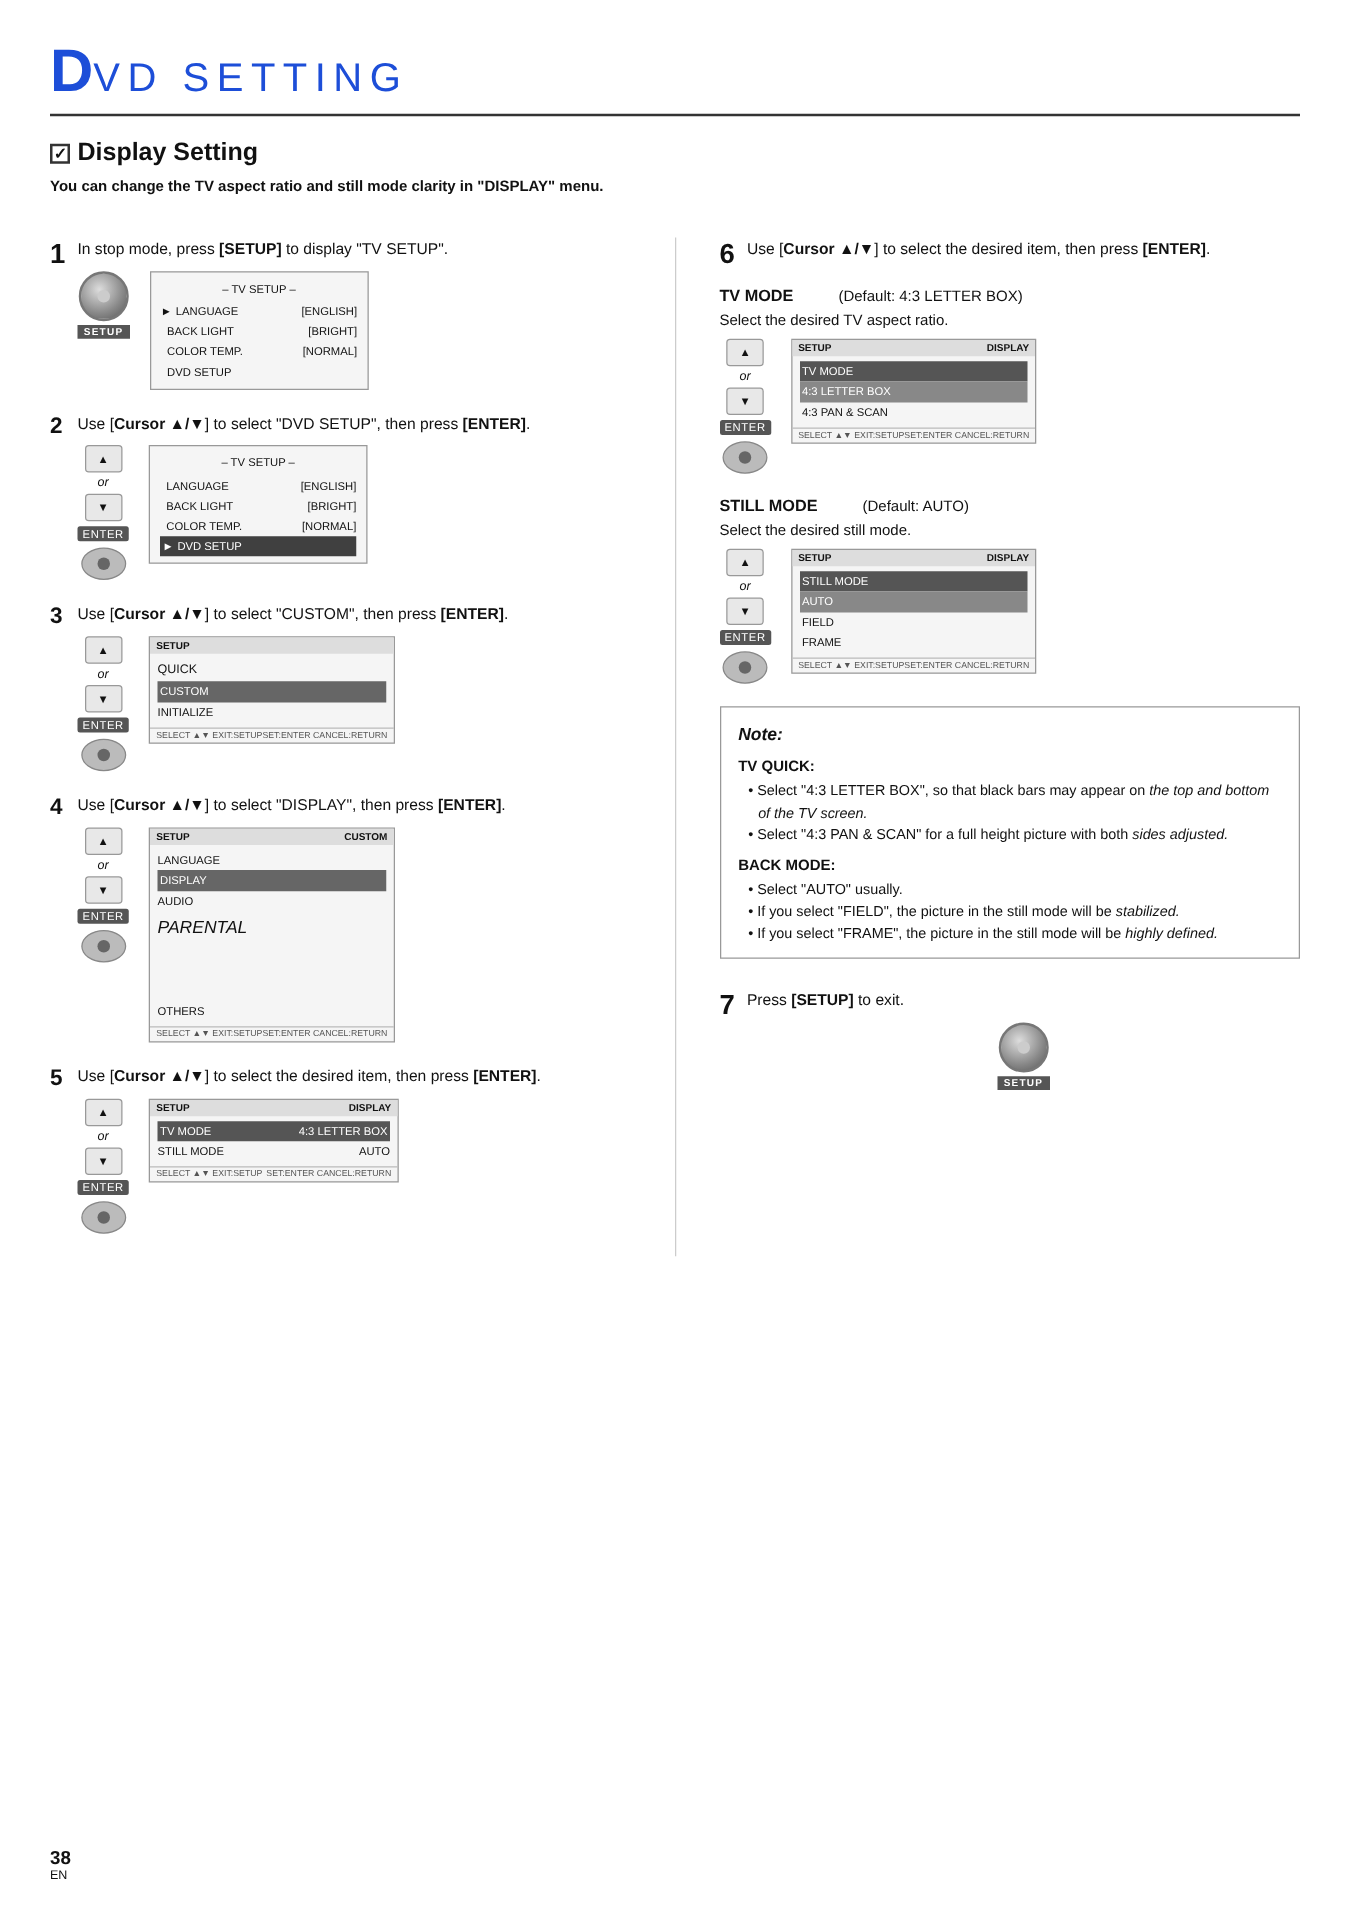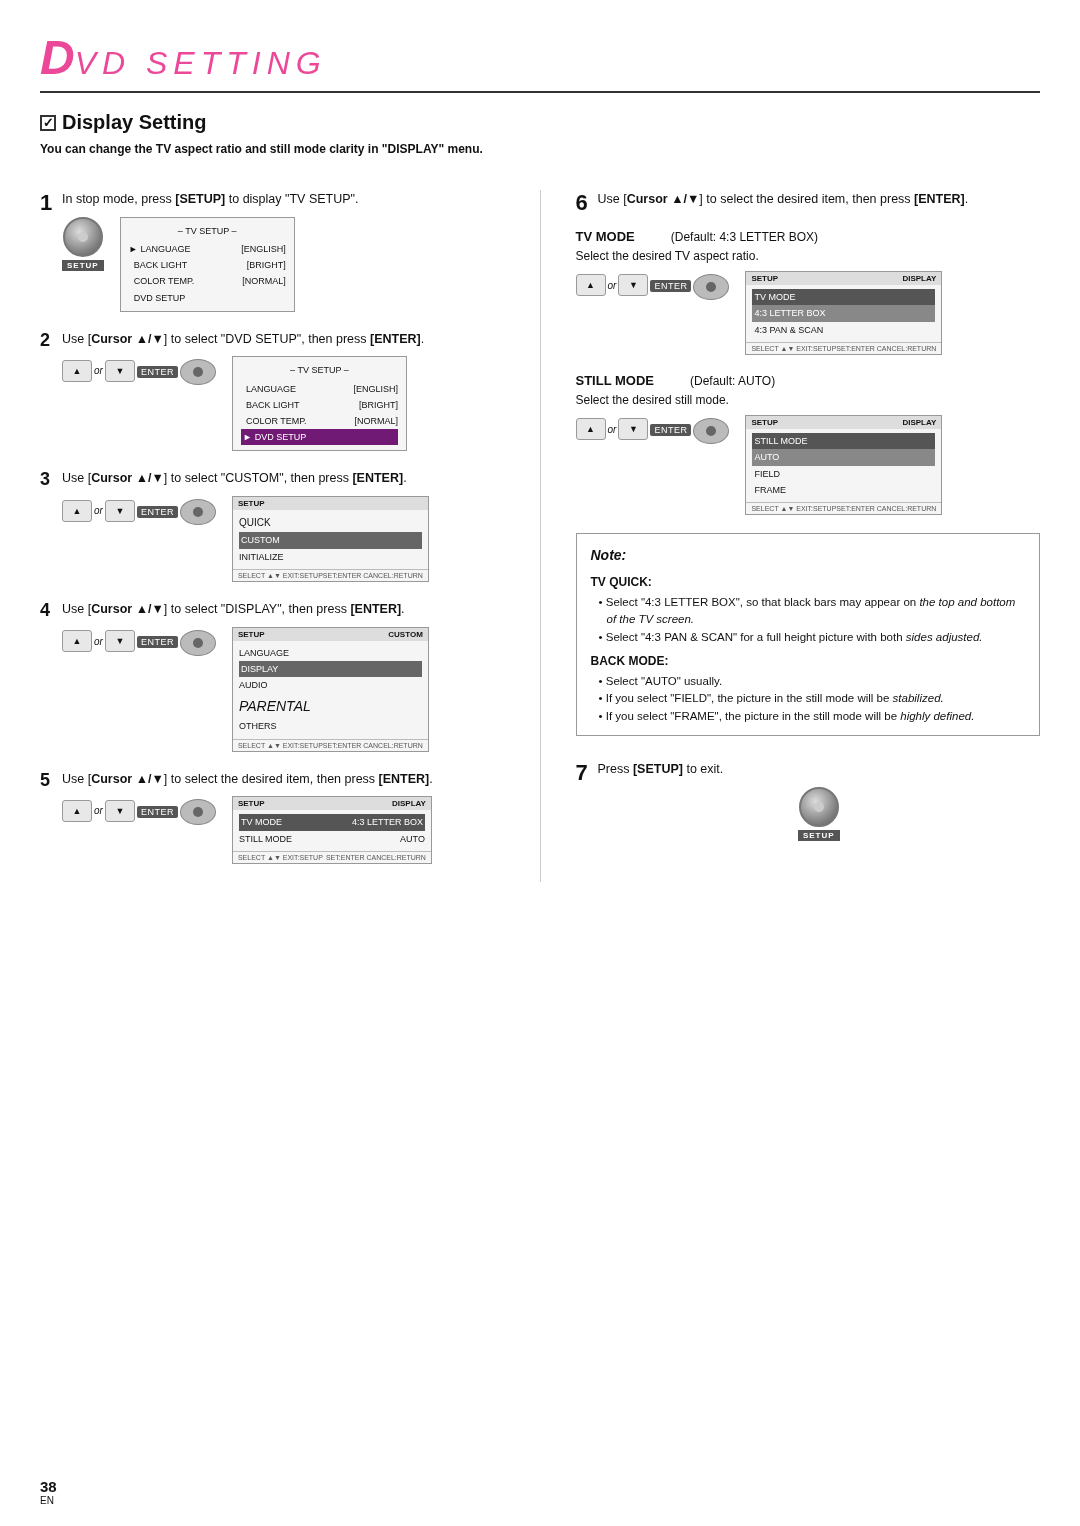--- a/index.html
+++ b/index.html
@@ -20,22 +20,21 @@
     
     .page-header {
       border-bottom: 2px solid #333;
       padding-bottom: 6px;
       margin-bottom: 18px;
     }
     .page-header-title {
       font-size: 32px;
       font-weight: normal;
       letter-spacing: 6px;
-      color: #ec4899;
-      font-style: italic;
+      color: #1d4ed8;
     }
     .page-header-title .big-d {
       font-size: 48px;
       font-weight: bold;
       letter-spacing: 0;
     }
 
     
     .section-title {
       font-size: 20px;
@@ -95,21 +94,21 @@
     .step-visual {
       display: flex;
       align-items: flex-start;
       gap: 16px;
       margin-top: 6px;
     }
 
     
     .ctrl-group {
       display: flex;
-      flex-direction: row;
+      flex-direction: column;
       align-items: center;
       gap: 2px;
     }
     .ctrl-btn {
       width: 30px;
       height: 22px;
       background: #e8e8e8;
       border: 1px solid #999;
       border-radius: 3px;
       display: flex;
@@ -418,21 +417,21 @@
                     <span>[ENGLISH]</span>
                 </div>
                 <div class="screen1-row">
                   <span>&nbsp;&nbsp;BACK LIGHT</span>
                     <span>[BRIGHT]</span>
                 </div>
                 <div class="screen1-row">
                   <span>&nbsp;&nbsp;COLOR TEMP.</span>
                     <span>[NORMAL]</span>
                 </div>
-                <div class="screen1-row" style="background:#701a75;color:#fff;padding:0 2px;">
+                <div class="screen1-row" style="background:#404040;color:#fff;padding:0 2px;">
                   <span><span class="arr">►</span>DVD SETUP</span>
                     <span></span>
                 </div>
               </div>
             </div>
           </div>
         </div>
       </div>
 
       <div class="step-row">
@@ -485,21 +484,21 @@
             <div class="screen-box" style="min-width:170px;">
               <div class="screen-header">
                 <span>SETUP</span>
                 <span>CUSTOM</span>
               </div>
               <div class="screen-body">
                 <div class="screen-row" style="font-size:9px;">LANGUAGE</div>
                 <div class="screen-row highlighted" style="font-size:9px;">DISPLAY</div>
                 <div class="screen-row" style="font-size:9px;">AUDIO</div>
                 <div class="screen-row" style="font-size:14px;font-style:italic;">PARENTAL</div>
-                <div class="screen-row" style="font-size:9px;">OTHERS</div>
+                <div class="screen-row" style="font-size:9px;margin-top:47px;">OTHERS</div>
               </div>
               <div class="screen-footer">
                 <span>SELECT ▲▼   EXIT:SETUP</span>
                 <span>SET:ENTER   CANCEL:RETURN</span>
               </div>
             </div>
           </div>
         </div>
       </div>
 

